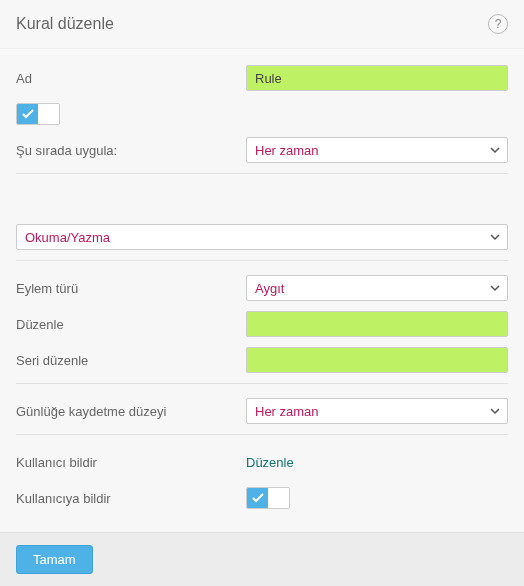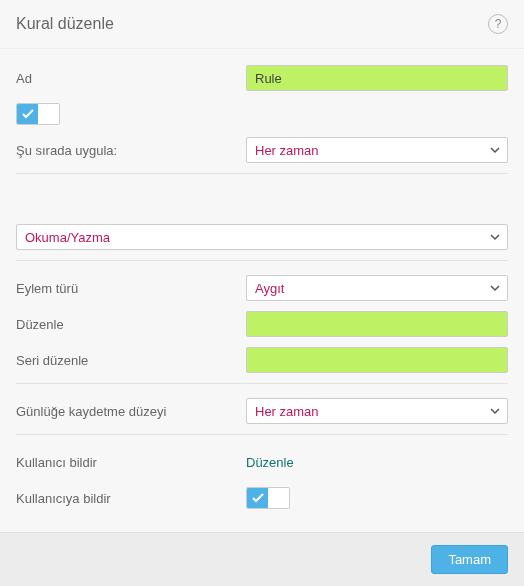--- a/index.html
+++ b/index.html
@@ -115,21 +115,21 @@
     background: #e2e2e2;
     margin: 10px 0 14px 0;
   }
   .link-disabled {
     color: #0f766e;
   }
   .footer {
     background: #ececec;
     padding: 12px 16px;
     display: flex;
-    justify-content: flex-end;
+    justify-content: flex-start;
     border-top: 1px solid #e0e0e0;
   }
   .btn-primary {
     background: #4fb2e6;
     color: #fff;
     border: 1px solid #3ea3d9;
     border-radius: 3px;
     padding: 6px 16px;
     font-size: 13px;
     cursor: pointer;

